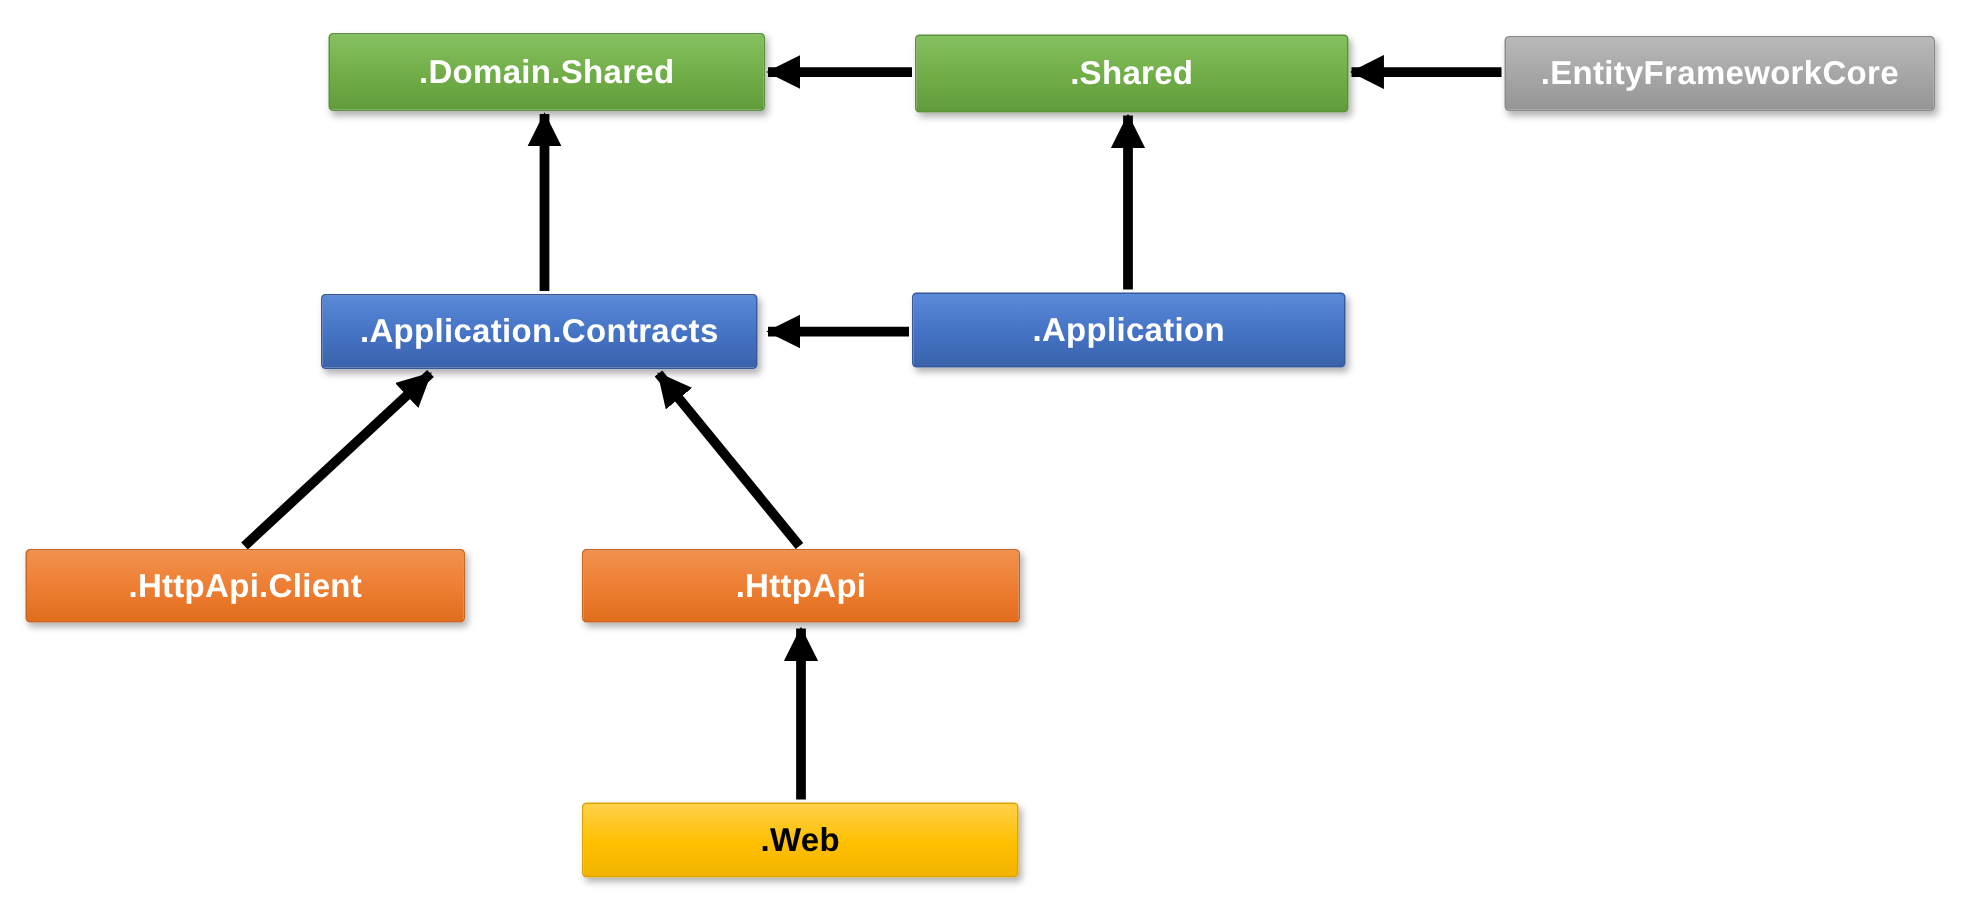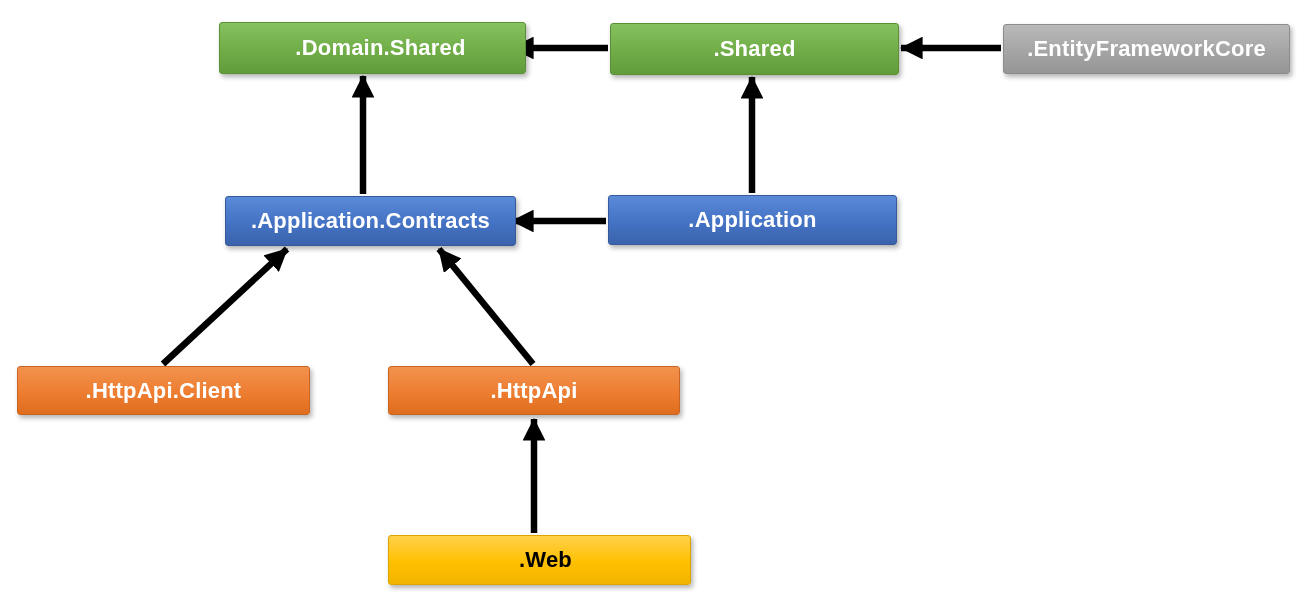--- a/index.html
+++ b/index.html
@@ -38,32 +38,31 @@
     border: 1px solid #35599b;
   }
   .node.orange {
     background: linear-gradient(180deg, #f2924d 0%, #ed7d31 55%, #df6d1d 100%);
     border: 1px solid #c96524;
   }
   .node.yellow {
     background: linear-gradient(180deg, #ffd04a 0%, #ffc000 55%, #f2b300 100%);
     border: 1px solid #dba400;
     color: #000000;
-    padding-left: 12px;
   }
   .node.gray {
     background: linear-gradient(180deg, #b9b9b9 0%, #a5a5a5 55%, #959595 100%);
     border: 1px solid #8c8c8c;
   }
 
   
-  #node-domain-shared      { left: 219px;  top: 22px;  width: 289px; height: 50px; padding-left: 16px; }
+  #node-domain-shared      { left: 219px;  top: 22px;  width: 289px; height: 50px; }
   #node-domain             { left: 610px;  top: 23px;  width: 287px; height: 50px; }
   #node-efcore             { left: 1003px; top: 24px;  width: 285px; height: 48px; }
-  #node-app-contracts      { left: 225px;  top: 196px; width: 289px; height: 48px; text-align: center; }
+  #node-app-contracts      { left: 214px;  top: 196px; width: 289px; height: 48px; text-align: center; }
   #node-application        { left: 608px;  top: 195px; width: 287px; height: 48px; }
   #node-httpapi-client     { left: 17px;   top: 366px; width: 291px; height: 47px; text-align: center; }
   #node-httpapi            { left: 388px;  top: 366px; width: 290px; height: 47px; }
   #node-web                { left: 388px;  top: 535px; width: 289px; height: 48px; }
 
   svg.arrows {
     position: absolute;
     left: 0;
     top: 0;
     pointer-events: none;

